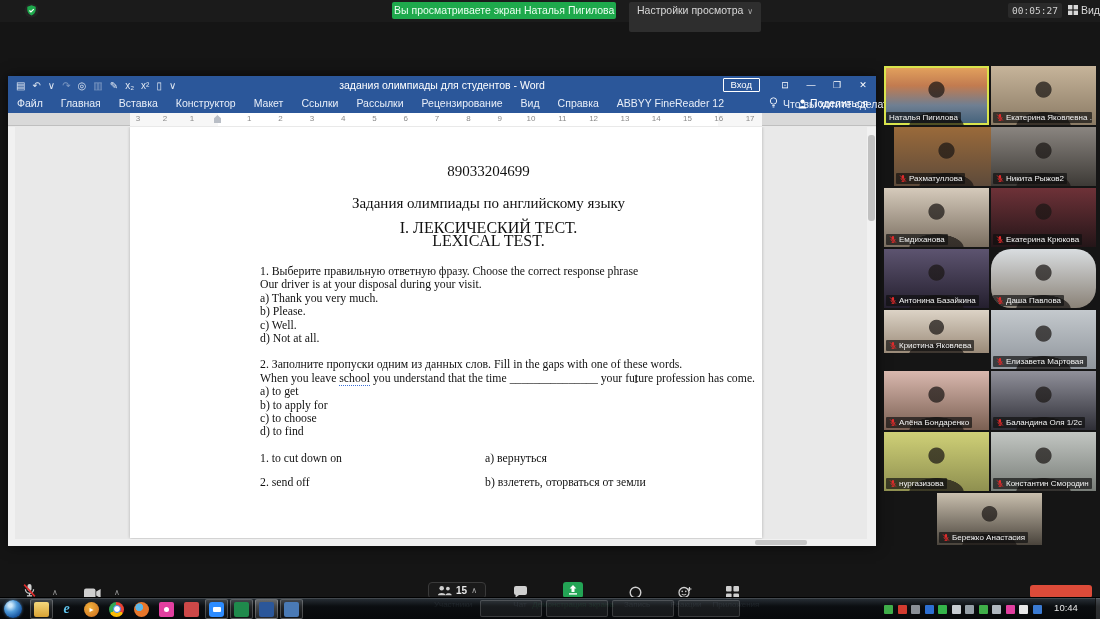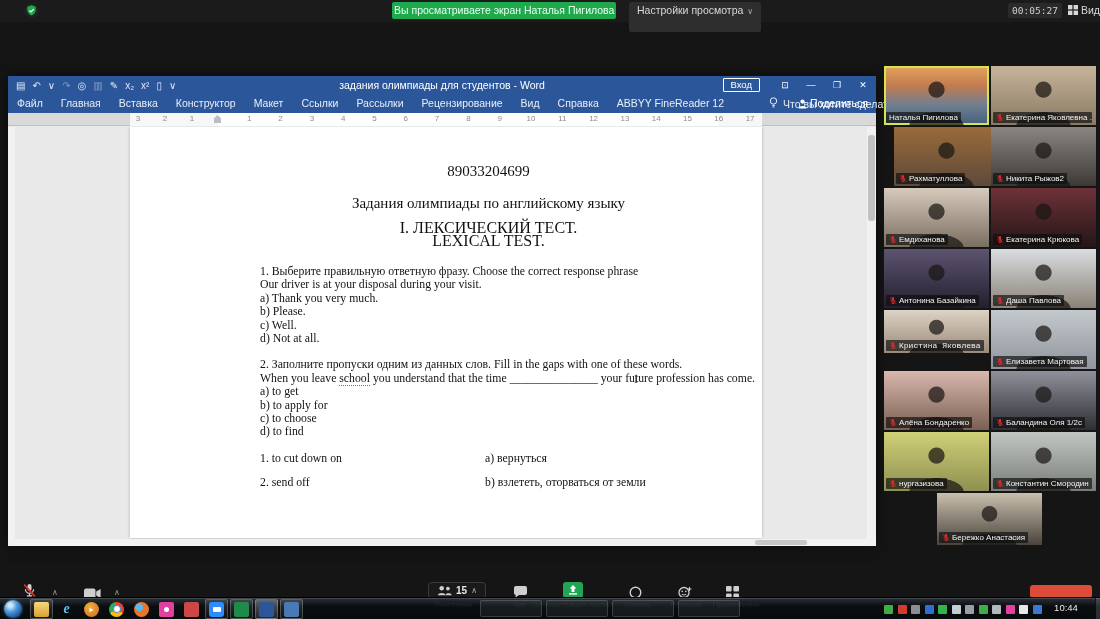--- a/index.html
+++ b/index.html
@@ -329,33 +329,33 @@
           <svg width="8" height="9" viewBox="0 0 12 12">
             <rect x="4.4" y="0.8" width="3.2" height="5.6" rx="1.6" fill="#e02b2b"></rect>
             <path d="M2.9 5.3a3.1 3.1 0 0 0 6.2 0" fill="none" stroke="#e02b2b" stroke-width="1.3"></path>
             <line x1="6" y1="8.4" x2="6" y2="10.2" stroke="#e02b2b" stroke-width="1.3"></line>
             <line x1="3.9" y1="10.4" x2="8.1" y2="10.4" stroke="#e02b2b" stroke-width="1.3"></line>
             <line x1="1.6" y1="1.4" x2="10.4" y2="10.6" stroke="#e02b2b" stroke-width="1.4"></line>
           </svg>
           <span>Антонина Базайкина</span>
         </div>
       </div>
-      <div class="vid" style="left: 107px; top: 183px; width: 105px; height: 59px; background: linear-gradient(rgb(217, 221, 224), rgb(138, 130, 119));">
+      <div class="vid" style="left: 107px; top: 183px; width: 105px; height: 59px; background: linear-gradient(rgb(217, 221, 224), rgb(138, 130, 119)); border-radius: 20px;">
         <div class="badge">
           <svg width="8" height="9" viewBox="0 0 12 12">
             <rect x="4.4" y="0.8" width="3.2" height="5.6" rx="1.6" fill="#e02b2b"></rect>
             <path d="M2.9 5.3a3.1 3.1 0 0 0 6.2 0" fill="none" stroke="#e02b2b" stroke-width="1.3"></path>
             <line x1="6" y1="8.4" x2="6" y2="10.2" stroke="#e02b2b" stroke-width="1.3"></line>
             <line x1="3.9" y1="10.4" x2="8.1" y2="10.4" stroke="#e02b2b" stroke-width="1.3"></line>
             <line x1="1.6" y1="1.4" x2="10.4" y2="10.6" stroke="#e02b2b" stroke-width="1.4"></line>
           </svg>
           <span>Даша Павлова</span>
         </div>
       </div>
-      <div class="vid" style="left: 0px; top: 244px; width: 105px; height: 43px; background: linear-gradient(rgb(220, 211, 198), rgb(154, 138, 120)); font-family: Liberation Mono, monospace;">
+      <div class="vid" style="left: 0px; top: 244px; width: 105px; height: 43px; background: linear-gradient(rgb(220, 211, 198), rgb(154, 138, 120));">
         <div class="badge">
           <svg width="8" height="9" viewBox="0 0 12 12">
             <rect x="4.4" y="0.8" width="3.2" height="5.6" rx="1.6" fill="#e02b2b"></rect>
             <path d="M2.9 5.3a3.1 3.1 0 0 0 6.2 0" fill="none" stroke="#e02b2b" stroke-width="1.3"></path>
             <line x1="6" y1="8.4" x2="6" y2="10.2" stroke="#e02b2b" stroke-width="1.3"></line>
             <line x1="3.9" y1="10.4" x2="8.1" y2="10.4" stroke="#e02b2b" stroke-width="1.3"></line>
             <line x1="1.6" y1="1.4" x2="10.4" y2="10.6" stroke="#e02b2b" stroke-width="1.4"></line>
           </svg>
           <span>Кристина Яковлева</span>
         </div>

